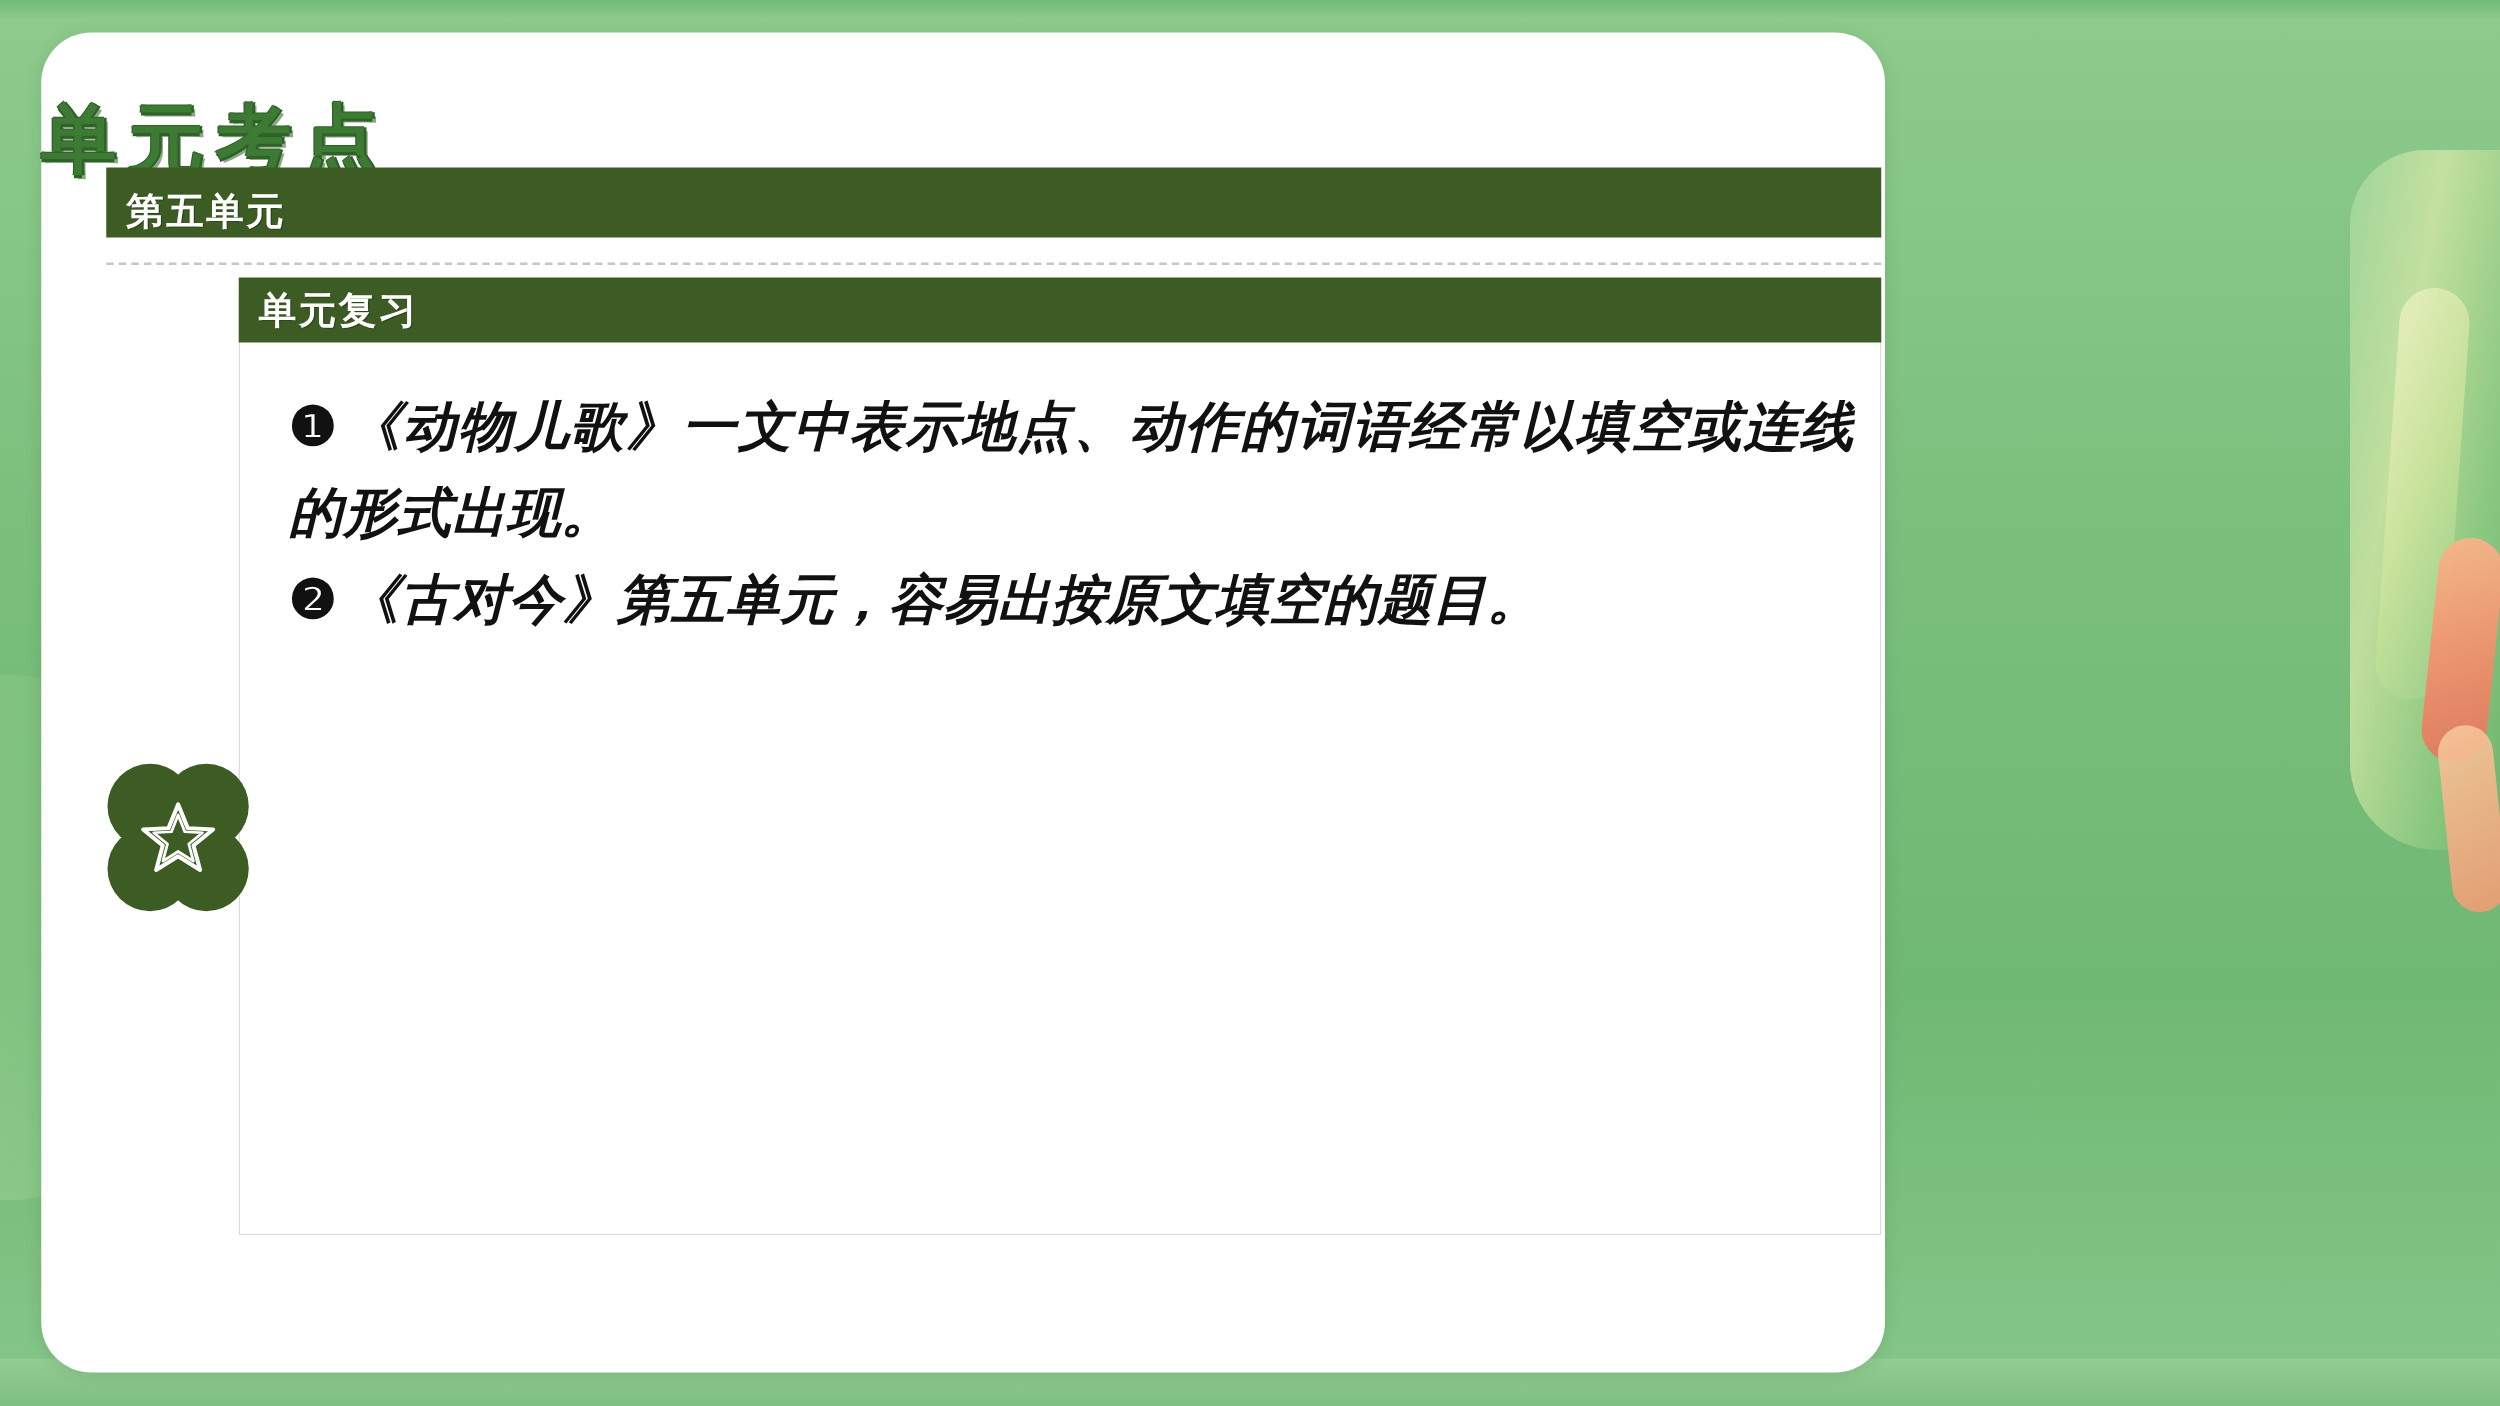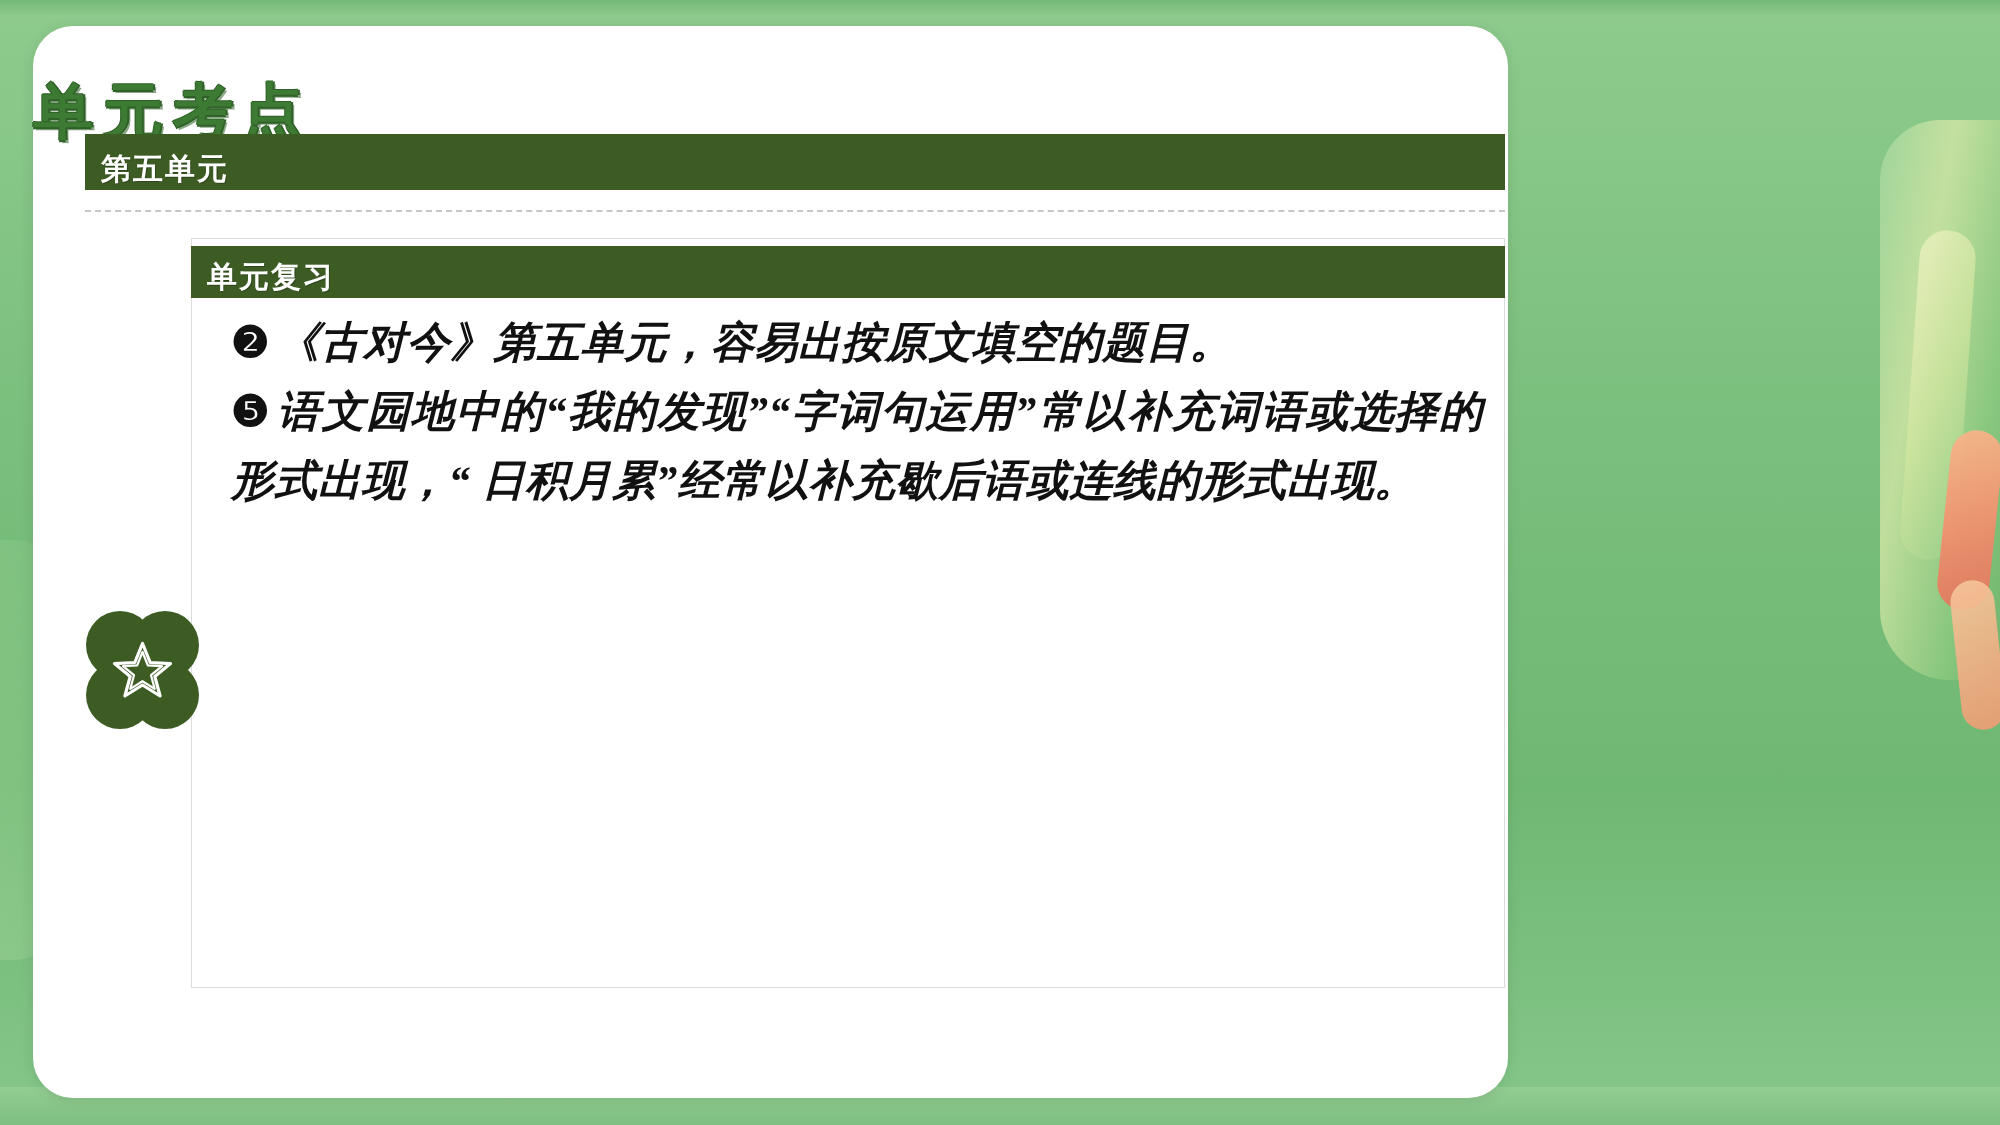--- a/index.html
+++ b/index.html
@@ -149,26 +149,26 @@
     width: 1314px;
     height: 750px;
     border: 1px solid #dcdcdc;
     background: #ffffff;
   }
 
   
   .section-bar {
     position: absolute;
     left: 158px;
-    top: 220px;
+    top: 196px;
     width: 1314px;
     height: 52px;
     background: #3d5c24;
     display: flex;
-    align-items: flex-end;
+    align-items: center;
   }
   .section-bar-label {
     color: #ffffff;
     font-family: "Liberation Serif", serif;
     font-size: 30px;
     font-weight: 700;
     letter-spacing: 2px;
     padding-left: 16px;
     text-shadow: 1px 1px 0 rgba(0,0,0,.25);
   }
@@ -231,24 +231,24 @@
   <div class="divider"></div>
 
   <div class="content-frame"></div>
 
   <div class="section-bar">
     <span class="section-bar-label">单元复习</span>
   </div>
 
   <div class="body-text">
     <span class="body-line">
-      <span class="marker">❷</span><span>《古对今》第五单元，容易出按原文填空的题目。</span>
+      <span class="marker">❶</span><span>《动物儿歌》一文中表示地点、动作的词语经常以填空或连线的形式出现。</span>
     </span>
     <span class="body-line">
-      <span class="marker">❺</span><span>语文园地中的“我的发现”“字词句运用”常以补充词语或选择的形式出现，“ 日积月累”经常以补充歇后语或连线的形式出现。</span>
+      <span class="marker">❷</span><span>《古对今》第五单元，容易出按原文填空的题目。</span>
     </span>
   </div>
 
 </div>
 
 <div class="badge">
   <svg viewBox="0 0 135 130">
     <g fill="#3d5c24">
       <circle cx="45" cy="40" r="34"></circle>
       <circle cx="90" cy="40" r="34"></circle>

